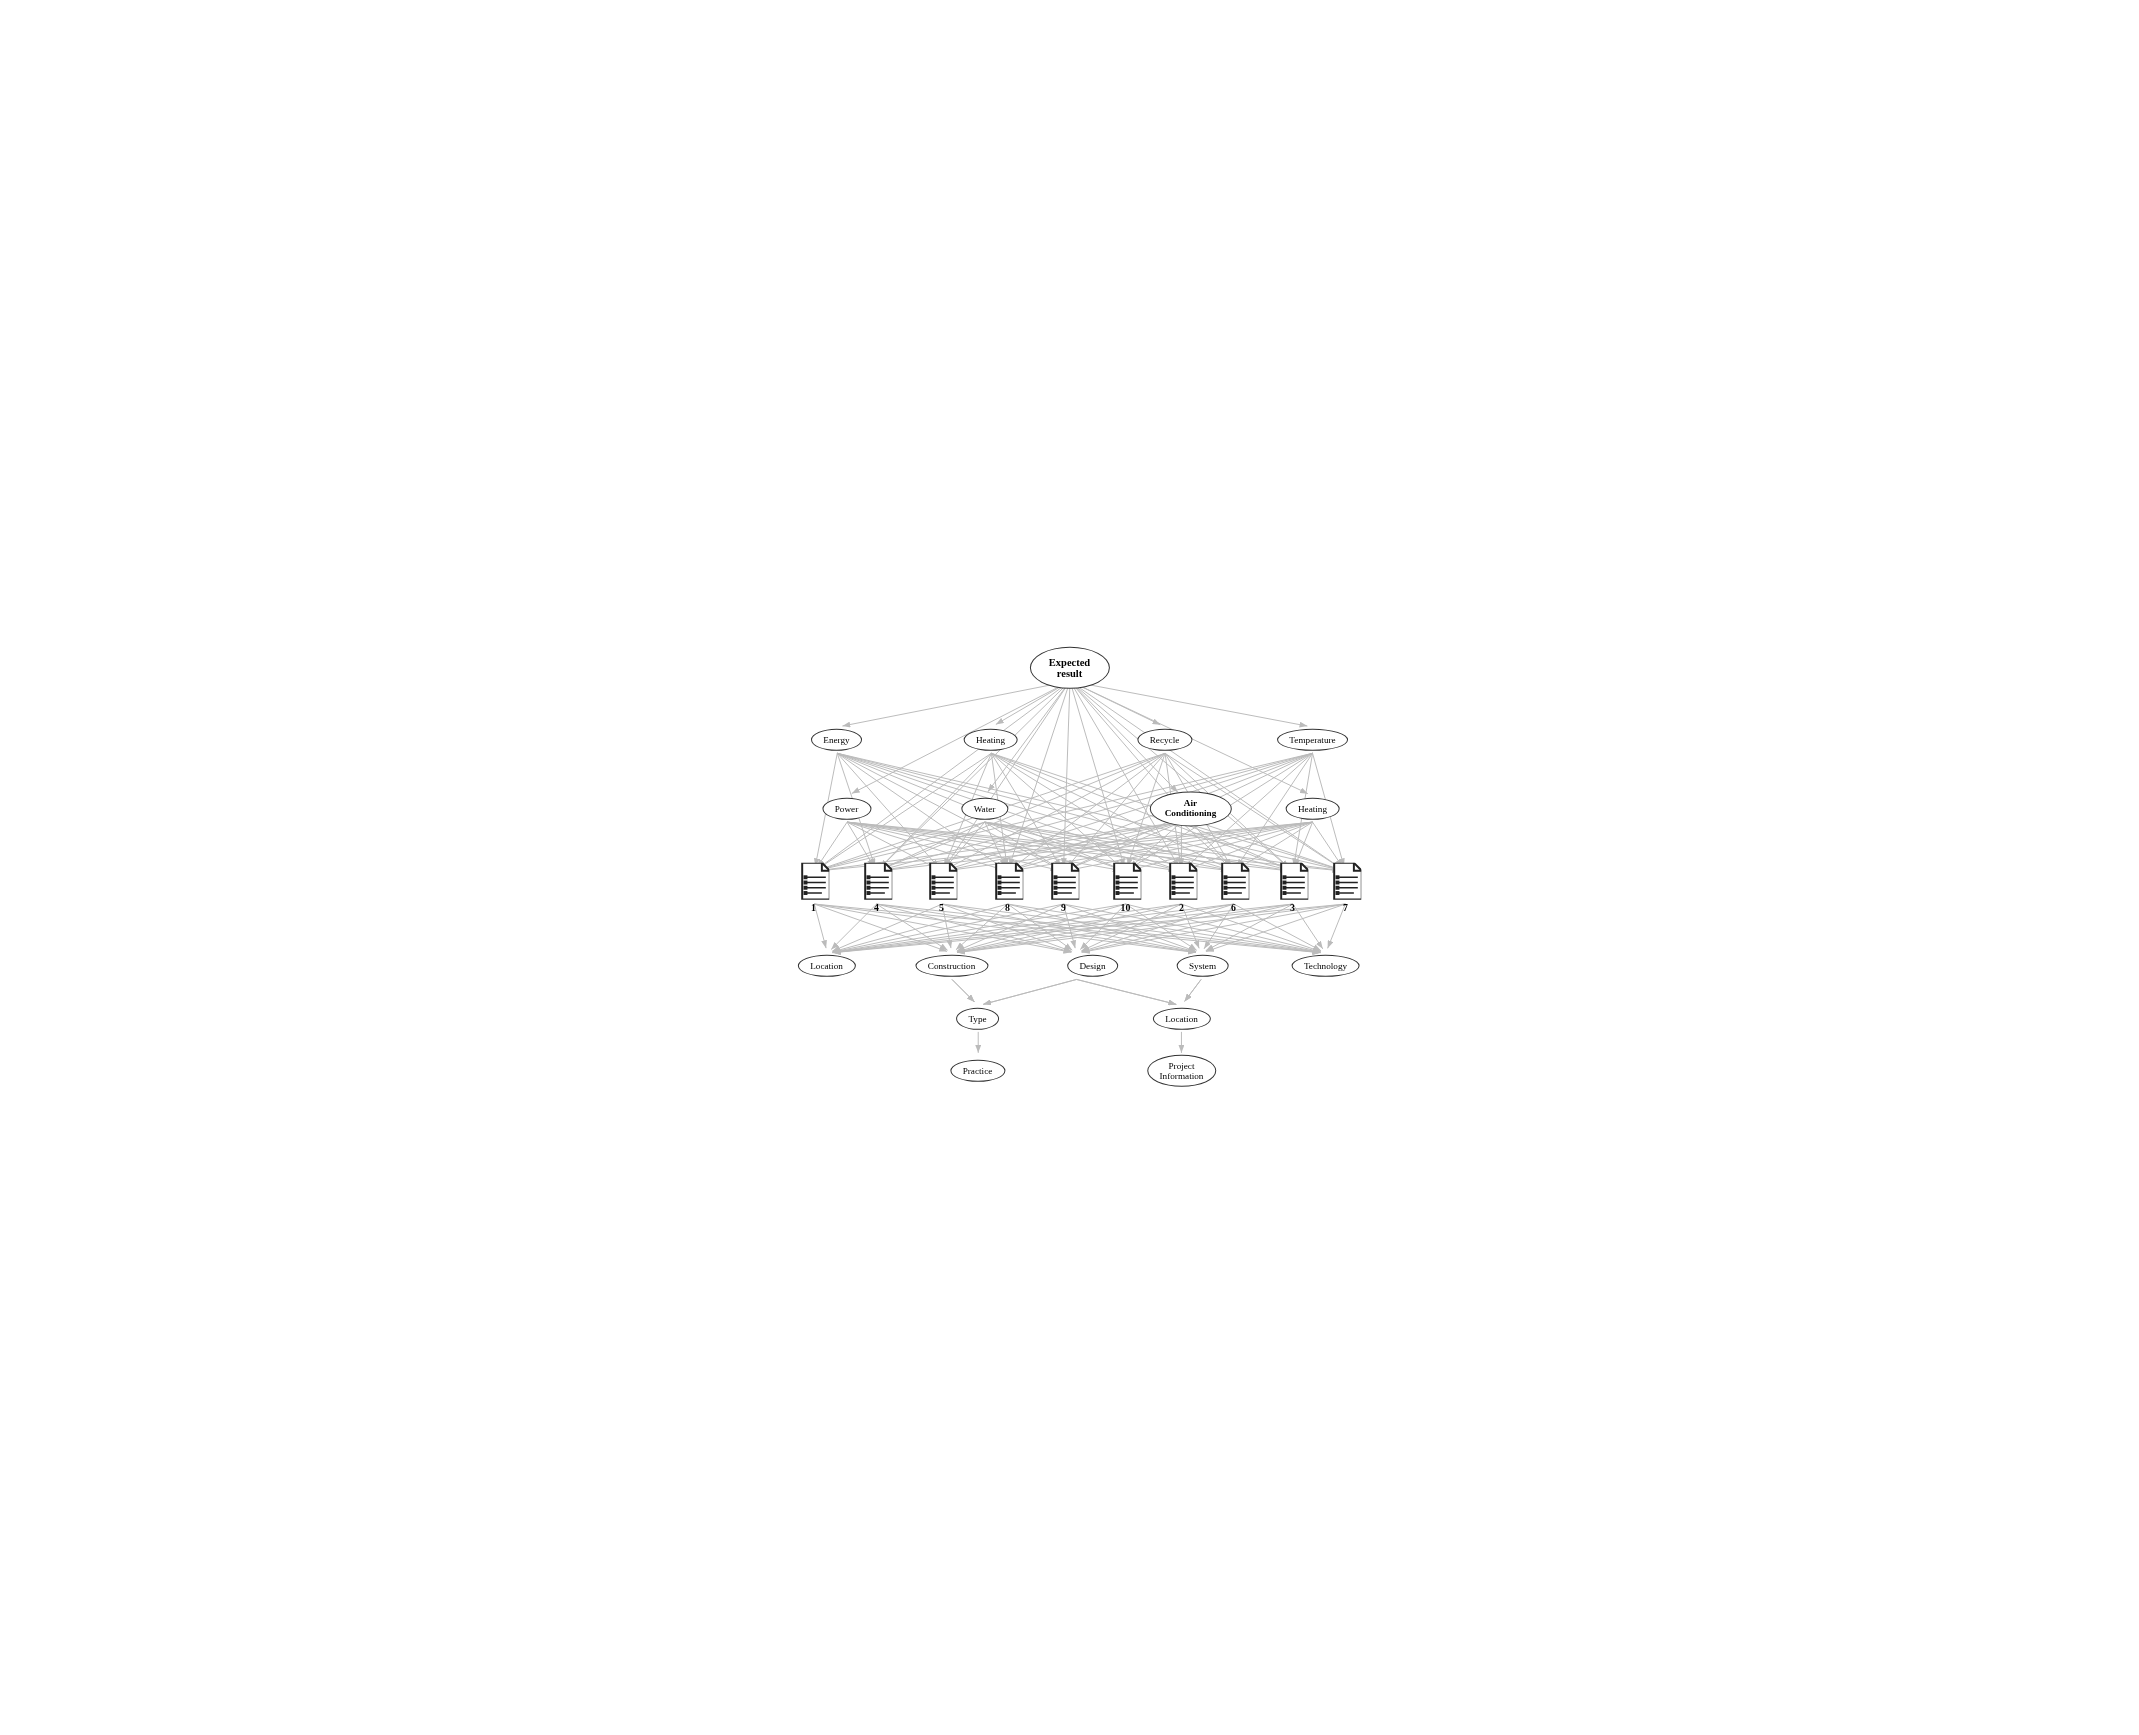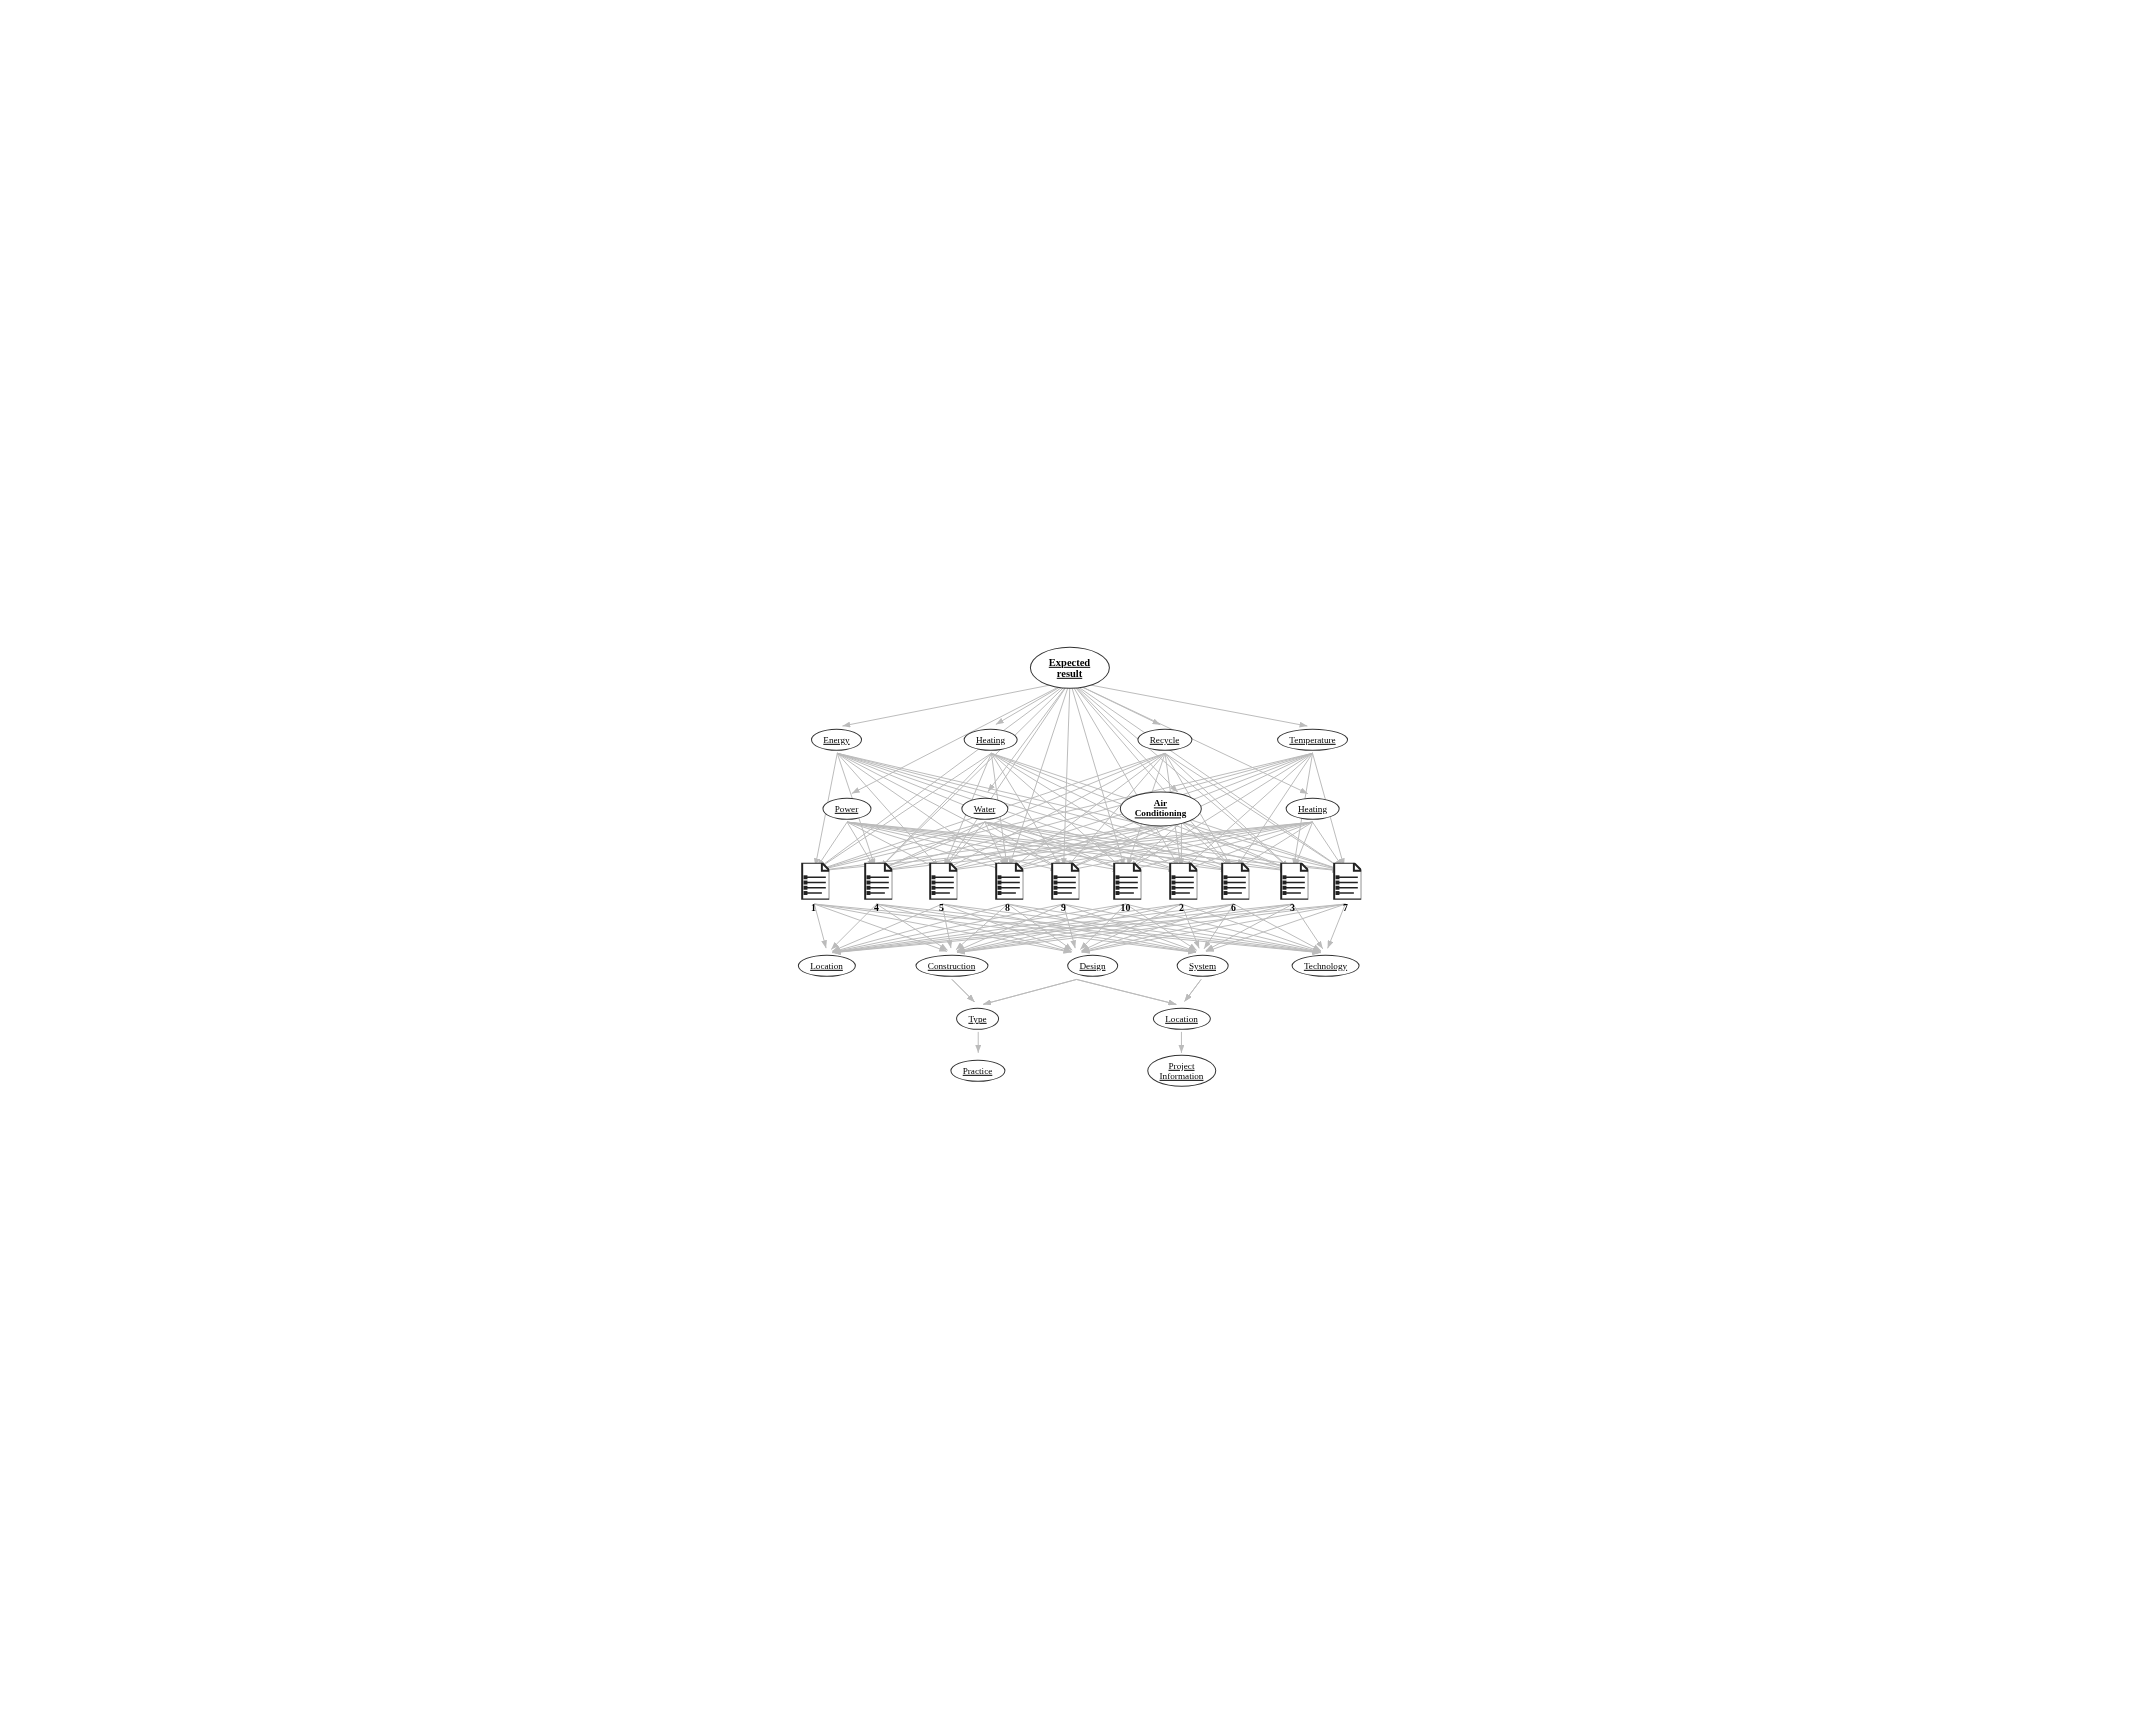--- a/index.html
+++ b/index.html
@@ -34,21 +34,20 @@
       font-weight: normal;
       transform: translate(-50%, -50%);
     }
     .oval {
       border: 1.3px solid #333;
       border-radius: 50%;
       padding: 5.2px 11.8px;
       background: #fff;
       white-space: nowrap;
       font-size: 9.2px;
-      text-decoration: underline;
     }
     .oval.large {
       font-size: 10.5px;
       font-weight: bold;
       padding: 9.2px 18.4px;
     }
     .oval.bold {
       font-weight: bold;
     }
     .doc-node {
@@ -272,21 +271,21 @@
   <div class="node" style="left:72px; top:177px;">
     <div class="oval">
       <span>Power</span>
     </div>
   </div>
   <div class="node" style="left:210px; top:177px;">
     <div class="oval">
       <span>Water</span>
     </div>
   </div>
-  <div class="node" style="left:386px; top:177px;justify-content:center;">
+  <div class="node" style="left:416px; top:177px;justify-content:center;">
     <div class="oval bold" style="padding:6.6px 14.4px;">
       <span>Air<br>Conditioning</span>
     </div>
   </div>
   <div class="node" style="left:538px; top:177px;">
     <div class="oval">
       <span>Heating</span>
     </div>
   </div>
 

